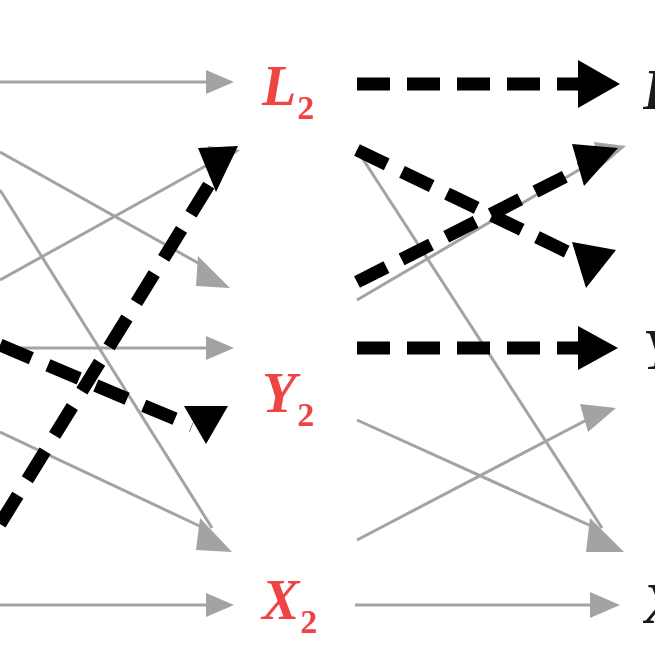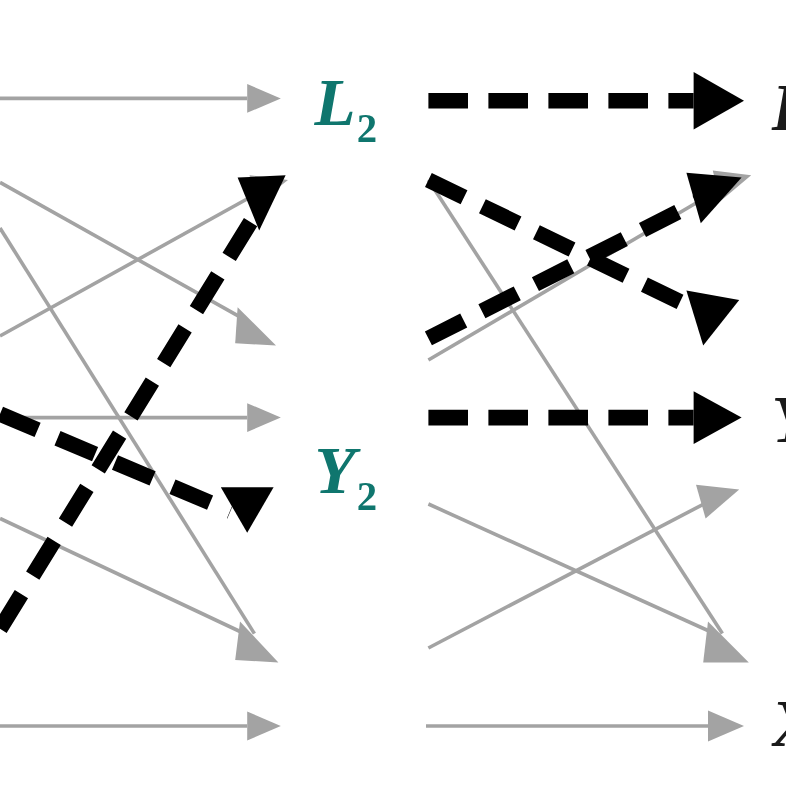--- a/index.html
+++ b/index.html
@@ -25,21 +25,21 @@
     top: 0;
     width: 655px;
     height: 655px;
     display: block;
   }
   .node-label {
     position: absolute;
     font-family: "Liberation Serif", serif;
     font-style: italic;
     font-weight: 700;
-    color: #0f766e;
+    color: #ef4444;
     white-space: nowrap;
     line-height: 1;
     user-select: none;
   }
   .node-label .base {
     font-size: 56px;
   }
   .node-label .sub {
     font-size: 34px;
     font-style: normal;
@@ -169,20 +169,23 @@
   </svg>
 
   <div class="node-label" style="left:262px; top:58px;">
     <span class="base">L</span><span class="sub">2</span>
   </div>
 
   <div class="node-label" style="left:262px; top:318px;margin-top:47px;">
     <span class="base">Y</span><span class="sub">2</span>
   </div>
 
+  <div class="node-label" style="left:262px; top:572px;">
+    <span class="base">X</span><span class="sub">2</span>
+  </div>
 
   <div class="edge-label-clipped" style="left:643px; top:58px; width:12px; height:70px;">L</div>
 
   <div class="edge-label-clipped" style="left:643px; top:318px; width:12px; height:70px;">Y</div>
 
   <div class="edge-label-clipped" style="left:643px; top:572px; width:12px; height:70px;">X</div>
 
 </div>
 
 </body></html>

